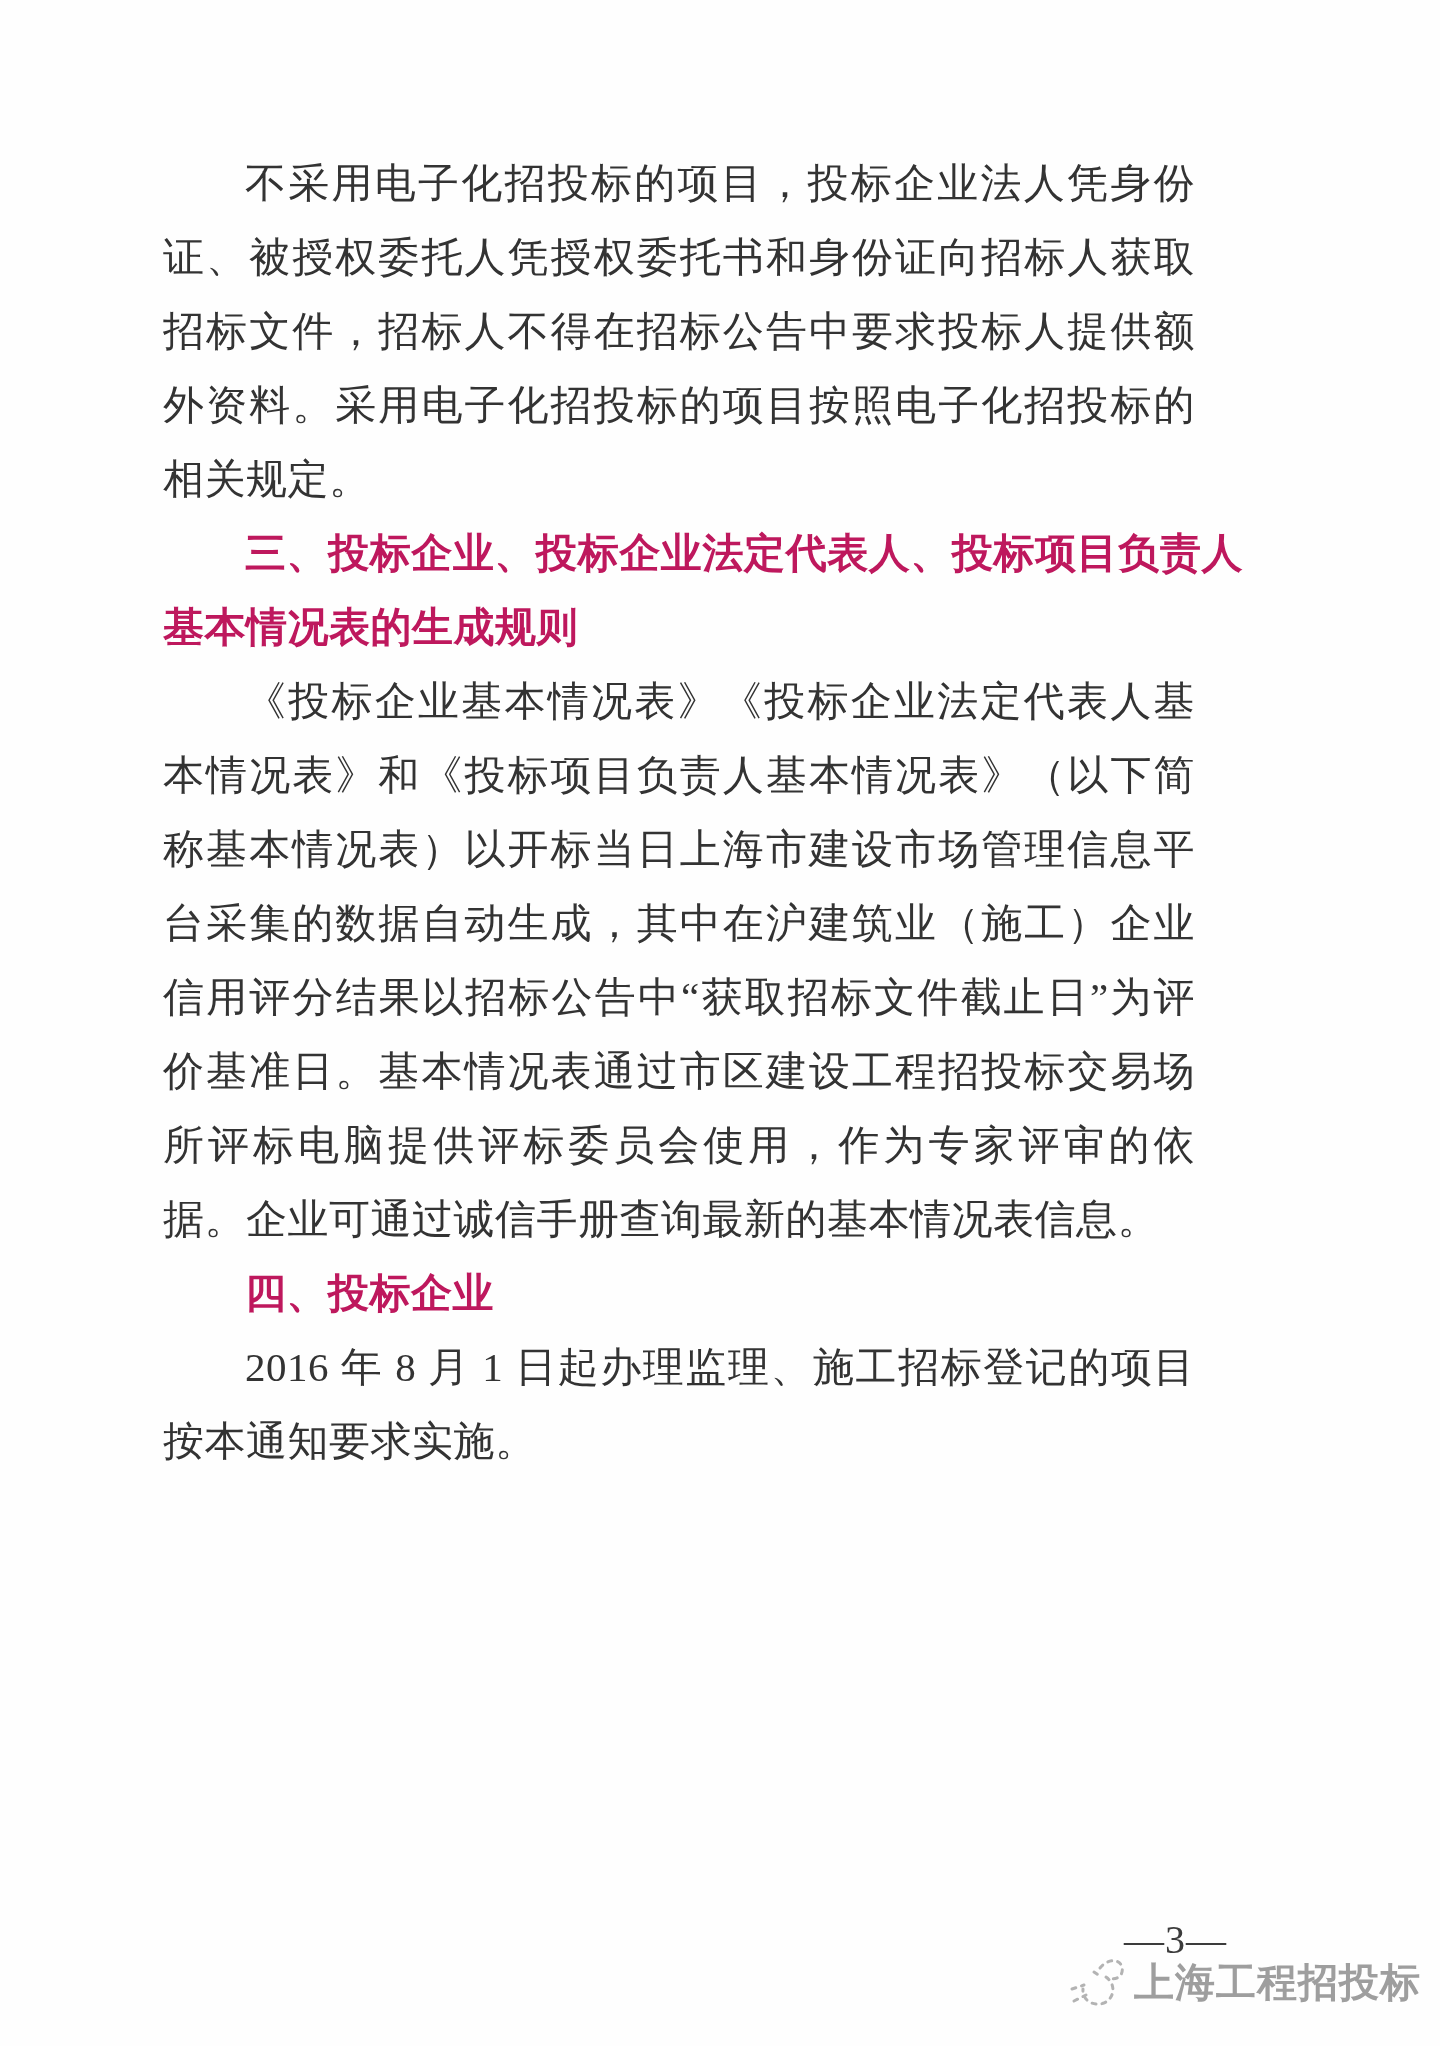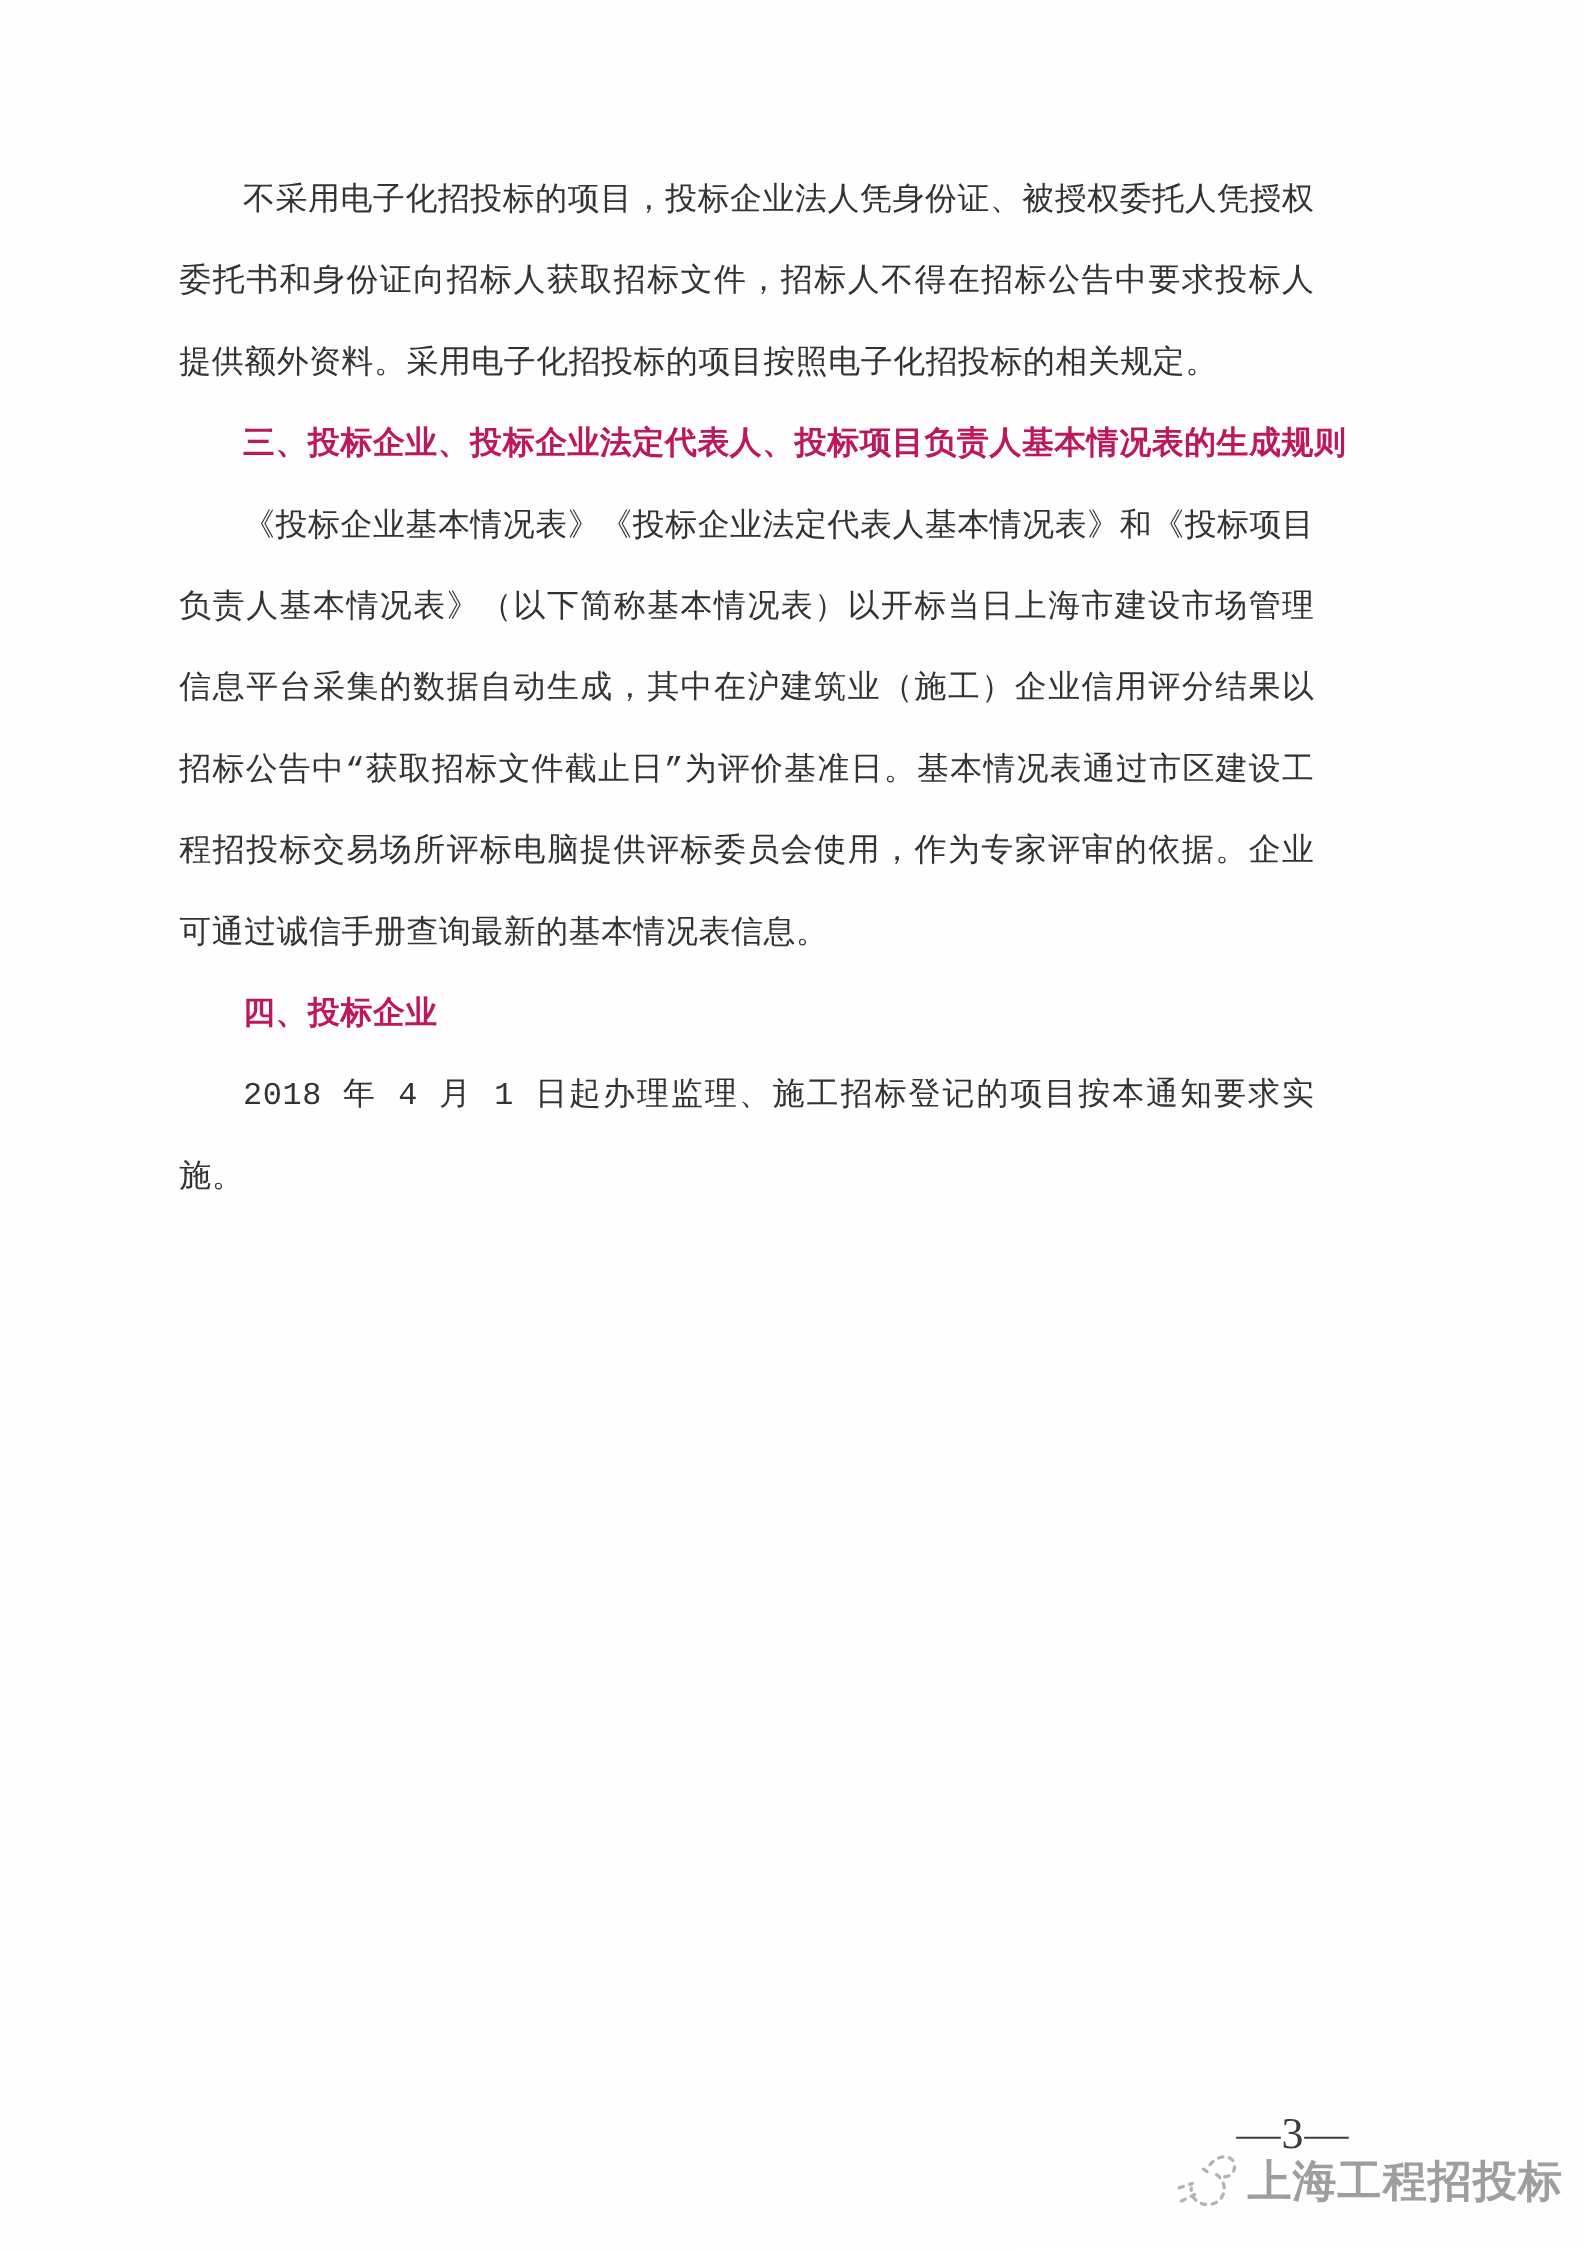--- a/index.html
+++ b/index.html
@@ -14,28 +14,27 @@
     background: #fefefe;
     overflow: hidden;
     font-family: "Liberation Serif", serif;
   }
   
   .text-block {
     position: absolute;
     left: 163px;
     top: 146px;
     width: 1032px;
-    font-size: 29px;
+    font-size: 41px;
     line-height: 74px;
     color: #333333;
     text-align: justify;
     text-justify: inter-ideograph;
     letter-spacing: 0.5px;
     filter: blur(0.3px);
-    font-family: Liberation Mono, monospace;
   }
   .para {
     margin: 0;
     text-indent: 2em;
   }
   .para.heading {
     font-weight: bold;
     color: #be185d;
     width: 1080px; 
   }
@@ -74,21 +73,21 @@
 </head>
 <body>
 
 <div class="page">
 
   <div class="text-block" id="paragraphs">
       <div class="para body">不采用电子化招投标的项目，投标企业法人凭身份证、被授权委托人凭授权委托书和身份证向招标人获取招标文件，招标人不得在招标公告中要求投标人提供额外资料。采用电子化招投标的项目按照电子化招投标的相关规定。</div>
       <div class="para heading">三、投标企业、投标企业法定代表人、投标项目负责人基本情况表的生成规则</div>
       <div class="para body">《投标企业基本情况表》《投标企业法定代表人基本情况表》和《投标项目负责人基本情况表》（以下简称基本情况表）以开标当日上海市建设市场管理信息平台采集的数据自动生成，其中在沪建筑业（施工）企业信用评分结果以招标公告中“获取招标文件截止日”为评价基准日。基本情况表通过市区建设工程招投标交易场所评标电脑提供评标委员会使用，作为专家评审的依据。企业可通过诚信手册查询最新的基本情况表信息。</div>
       <div class="para heading">四、投标企业</div>
-      <div class="para body">2018 年 4 月 1 日起办理监理、施工招标登记的项目按本通知要求实施。</div>
+      <div class="para body">2016 年 8 月 1 日起办理监理、施工招标登记的项目按本通知要求实施。</div>
     </div>
 
   <div class="page-number">—3—</div>
 
   <div class="watermark">
     <svg class="logo-svg" width="64" height="60" viewBox="0 0 64 60">
       <g fill="none" stroke="#b3b3b3" stroke-width="3" stroke-linecap="round" stroke-dasharray="4 6">
         <path d="M30 16 C 38 6, 50 7, 52 15 C 54 24, 46 29, 38 26"></path>
         <path d="M36 25 C 46 32, 45 46, 34 51 C 23 55, 12 48, 13 37"></path>
         <path d="M2 37 L 14 33"></path>

